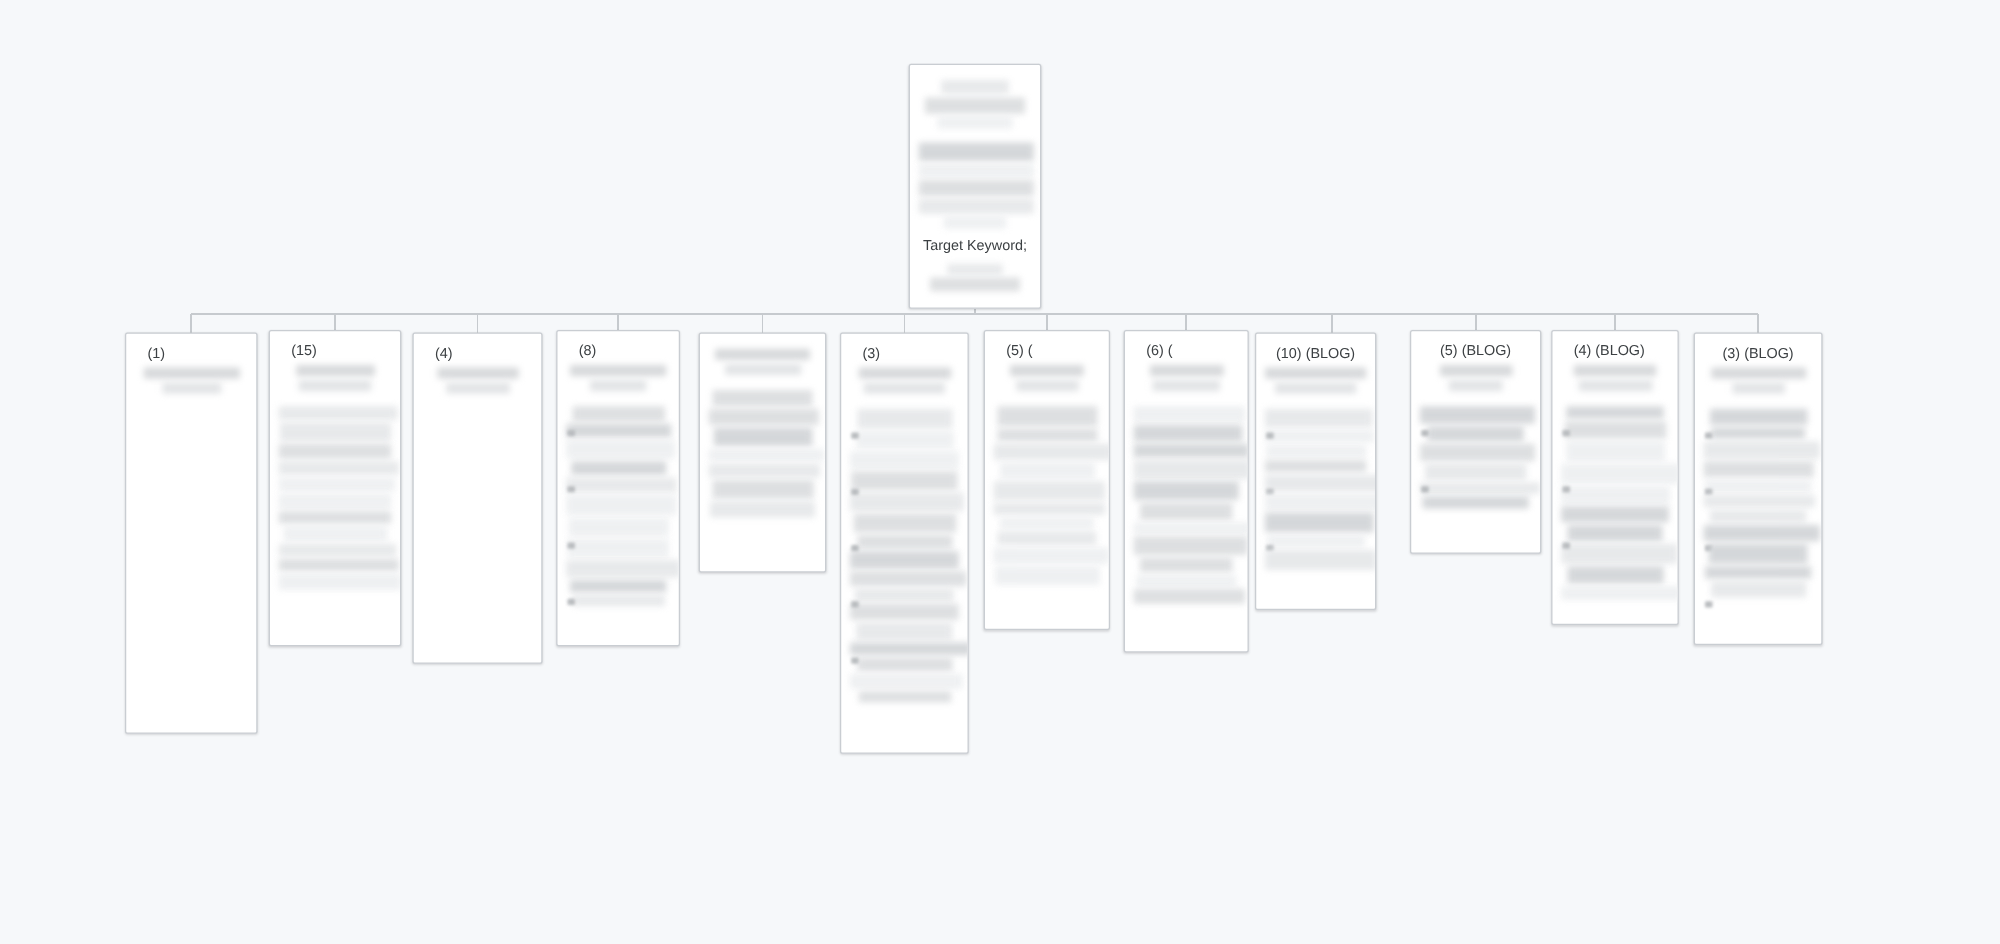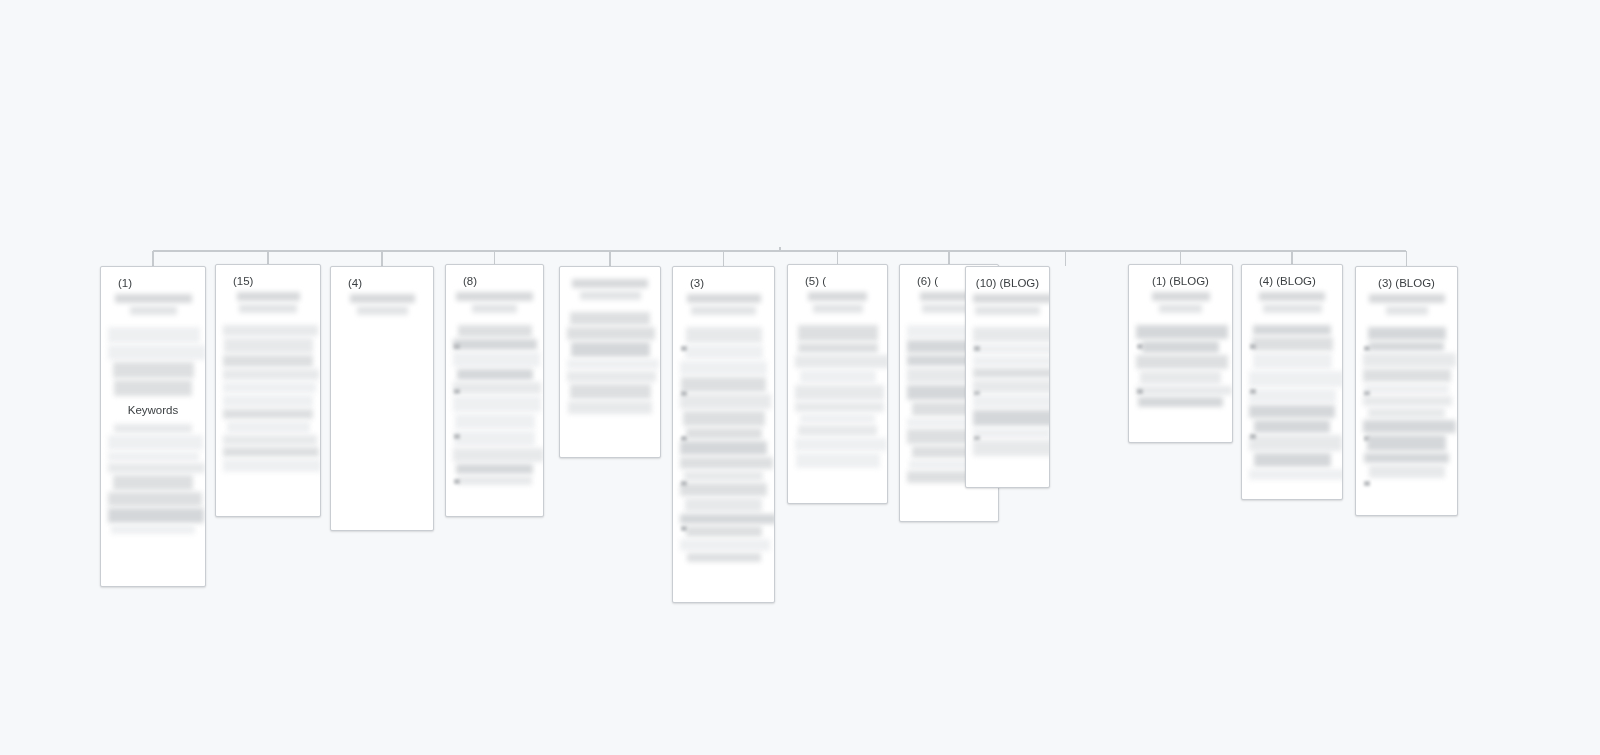--- a/index.html
+++ b/index.html
@@ -122,41 +122,45 @@
       <line x1="610" y1="251" x2="610" y2="266" stroke="#c6cace" stroke-width="1.4" shape-rendering="crispEdges"></line>
       <line x1="723.5" y1="251" x2="723.5" y2="266" stroke="#c6cace" stroke-width="1.4" shape-rendering="crispEdges"></line>
       <line x1="837.5" y1="251" x2="837.5" y2="264" stroke="#c6cace" stroke-width="1.4" shape-rendering="crispEdges"></line>
       <line x1="949" y1="251" x2="949" y2="264" stroke="#c6cace" stroke-width="1.4" shape-rendering="crispEdges"></line>
       <line x1="1065.5" y1="251" x2="1065.5" y2="266" stroke="#c6cace" stroke-width="1.4" shape-rendering="crispEdges"></line>
       <line x1="1180.5" y1="251" x2="1180.5" y2="264" stroke="#c6cace" stroke-width="1.4" shape-rendering="crispEdges"></line>
       <line x1="1292" y1="251" x2="1292" y2="264" stroke="#c6cace" stroke-width="1.4" shape-rendering="crispEdges"></line>
       <line x1="1406.5" y1="251" x2="1406.5" y2="266" stroke="#c6cace" stroke-width="1.4" shape-rendering="crispEdges"></line>
     </svg>
 
+  <div class="card" id="root-card">
+    <div class="rgroup">
+      <div class="redact soft" style="height:11px;width:54px;margin:4px auto 0 auto;"></div>
+      <div class="redact" style="height:13px;width:80px;margin:3px auto 0 auto;"></div>
+      <div class="redact pale" style="height:10px;width:60px;margin:2px auto 0 auto;"></div>
+    </div>
+    <div class="rgroup" style="margin-top:11px;">
+      <div class="redact dark" style="height:15px;width:92px;margin:0 auto;"></div>
+      <div class="redact pale" style="height:11px;width:92px;margin:2px auto 0 auto;"></div>
+      <div class="redact" style="height:13px;width:92px;margin:2px auto 0 auto;"></div>
+      <div class="redact soft" style="height:12px;width:92px;margin:2px auto 0 auto;"></div>
+      <div class="redact pale" style="height:10px;width:50px;margin:2px auto 0 auto;"></div>
+    </div>
+    <div class="mid-label">Target Keyword;</div>
+    <div class="rgroup">
+      <div class="redact soft" style="height:9px;width:44px;margin:1px auto 0 auto;"></div>
+      <div class="redact" style="height:11px;width:72px;margin:2px auto 0 auto;"></div>
+    </div>
+  </div>
 
   <div id="children-layer">
       <div class="card child-card" style="left: 100px; top: 266px; width: 106px; height: 321px;">
         <div class="card-title left">(1)</div>
         <div class="title-blur" style="width: 77px;"></div>
         <div class="title-blur" style="width: 47px; background: rgb(226, 228, 230);"></div>
-        <div class="rgroup" style="margin-top: 12px;">
-          <div class="redact pale" style="height: 16px; width: 92px; margin-top: 0px; margin-left: auto; margin-right: auto;"></div>
-          <div class="redact pale" style="height: 15px; width: 98px; margin-top: 2px; margin-left: auto; margin-right: auto;"></div>
-          <div class="redact" style="height: 16px; width: 81px; margin-top: 2px; margin-left: auto; margin-right: auto;"></div>
-          <div class="redact" style="height: 16px; width: 78px; margin-top: 2px; margin-left: auto; margin-right: auto;"></div>
-          <div class="mid-label">Keywords</div>
-          <div class="redact soft" style="height: 9px; width: 78px; margin-top: 2px; margin-left: auto; margin-right: auto;"></div>
-          <div class="redact pale" style="height: 15px; width: 95px; margin-top: 2px; margin-left: auto; margin-right: auto;"></div>
-          <div class="redact pale" style="height: 9px; width: 91px; margin-top: 2px; margin-left: auto; margin-right: auto;"></div>
-          <div class="redact soft" style="height: 10px; width: 97px; margin-top: 2px; margin-left: auto; margin-right: auto;"></div>
-          <div class="redact" style="height: 15px; width: 80px; margin-top: 2px; margin-left: auto; margin-right: auto;"></div>
-          <div class="redact" style="height: 14px; width: 94px; margin-top: 2px; margin-left: auto; margin-right: auto;"></div>
-          <div class="redact dark" style="height: 15px; width: 96px; margin-top: 2px; margin-left: auto; margin-right: auto;"></div>
-          <div class="redact pale" style="height: 9px; width: 84px; margin-top: 2px; margin-left: auto; margin-right: auto;"></div>
-        </div>
       </div>
       <div class="card child-card" style="left: 215px; top: 264px; width: 106px; height: 253px;">
         <div class="card-title left">(15)</div>
         <div class="title-blur" style="width: 63px;"></div>
         <div class="title-blur" style="width: 58px; background: rgb(226, 228, 230);"></div>
         <div class="rgroup" style="margin-top: 12px;">
           <div class="redact soft" style="height: 11px; width: 95px; margin-top: 0px; margin-left: auto; margin-right: auto;"></div>
           <div class="redact soft" style="height: 15px; width: 89px; margin-top: 2px; margin-left: auto; margin-right: auto;"></div>
           <div class="redact" style="height: 12px; width: 90px; margin-top: 2px; margin-left: auto; margin-right: auto;"></div>
           <div class="redact soft" style="height: 11px; width: 96px; margin-top: 2px; margin-left: auto; margin-right: auto;"></div>
@@ -266,41 +270,41 @@
           <div class="redact soft" style="height: 15px; width: 93px; margin-top: 2px; margin-left: auto; margin-right: auto;"></div>
           <div class="redact dark" style="height: 15px; width: 84px; margin-top: 2px; margin-left: auto; margin-right: auto;"></div>
           <div class="redact" style="height: 14px; width: 74px; margin-top: 2px; margin-left: auto; margin-right: auto;"></div>
           <div class="redact pale" style="height: 9px; width: 93px; margin-top: 2px; margin-left: auto; margin-right: auto;"></div>
           <div class="redact" style="height: 15px; width: 91px; margin-top: 2px; margin-left: auto; margin-right: auto;"></div>
           <div class="redact" style="height: 12px; width: 74px; margin-top: 2px; margin-left: auto; margin-right: auto;"></div>
           <div class="redact pale" style="height: 9px; width: 80px; margin-top: 2px; margin-left: auto; margin-right: auto;"></div>
           <div class="redact" style="height: 12px; width: 89px; margin-top: 2px; margin-left: auto; margin-right: auto;"></div>
         </div>
       </div>
-      <div class="card child-card" style="left: 965px; top: 266px; width: 85px; height: 222px;">
+      <div class="card child-card" style="left: 1004px; top: 266px; width: 97px; height: 222px;">
         <div class="card-title">(10) (BLOG)</div>
         <div class="title-blur" style="width: 81px;"></div>
         <div class="title-blur" style="width: 65px; background: rgb(226, 228, 230);"></div>
         <div class="rgroup" style="margin-top: 12px;">
           <div class="redact soft" style="height: 15px; width: 86px; margin-top: 0px; margin-left: auto; margin-right: auto;"></div>
           <div class="redact pale" style="height: 10px; width: 87px; margin-top: 2px; margin-left: auto; margin-right: auto;"></div>
           <div class="bullet" style="top: 19px;"></div>
           <div class="redact pale" style="height: 10px; width: 80px; margin-top: 2px; margin-left: auto; margin-right: auto;"></div>
           <div class="redact" style="height: 10px; width: 81px; margin-top: 2px; margin-left: auto; margin-right: auto;"></div>
           <div class="redact soft" style="height: 13px; width: 96px; margin-top: 2px; margin-left: auto; margin-right: auto;"></div>
           <div class="bullet" style="top: 64px;"></div>
           <div class="redact pale" style="height: 13px; width: 95px; margin-top: 2px; margin-left: auto; margin-right: auto;"></div>
           <div class="redact dark" style="height: 16px; width: 87px; margin-top: 2px; margin-left: auto; margin-right: auto;"></div>
           <div class="redact pale" style="height: 10px; width: 78px; margin-top: 2px; margin-left: auto; margin-right: auto;"></div>
           <div class="bullet" style="top: 109px;"></div>
           <div class="redact soft" style="height: 16px; width: 89px; margin-top: 2px; margin-left: auto; margin-right: auto;"></div>
         </div>
       </div>
       <div class="card child-card" style="left: 1128px; top: 264px; width: 105px; height: 179px;">
-        <div class="card-title">(1) (BLOG)</div>
+        <div class="card-title">(5) (BLOG)</div>
         <div class="title-blur" style="width: 58px;"></div>
         <div class="title-blur" style="width: 43px; background: rgb(226, 228, 230);"></div>
         <div class="rgroup" style="margin-top: 12px;">
           <div class="redact dark" style="height: 14px; width: 92px; margin-top: 0px; margin-left: auto; margin-right: auto;"></div>
           <div class="redact dark" style="height: 12px; width: 77px; margin-top: 2px; margin-left: auto; margin-right: auto;"></div>
           <div class="bullet" style="top: 19px;"></div>
           <div class="redact" style="height: 14px; width: 92px; margin-top: 2px; margin-left: auto; margin-right: auto;"></div>
           <div class="redact soft" style="height: 13px; width: 81px; margin-top: 2px; margin-left: auto; margin-right: auto;"></div>
           <div class="redact soft" style="height: 9px; width: 96px; margin-top: 2px; margin-left: auto; margin-right: auto;"></div>
           <div class="bullet" style="top: 64px;"></div>

